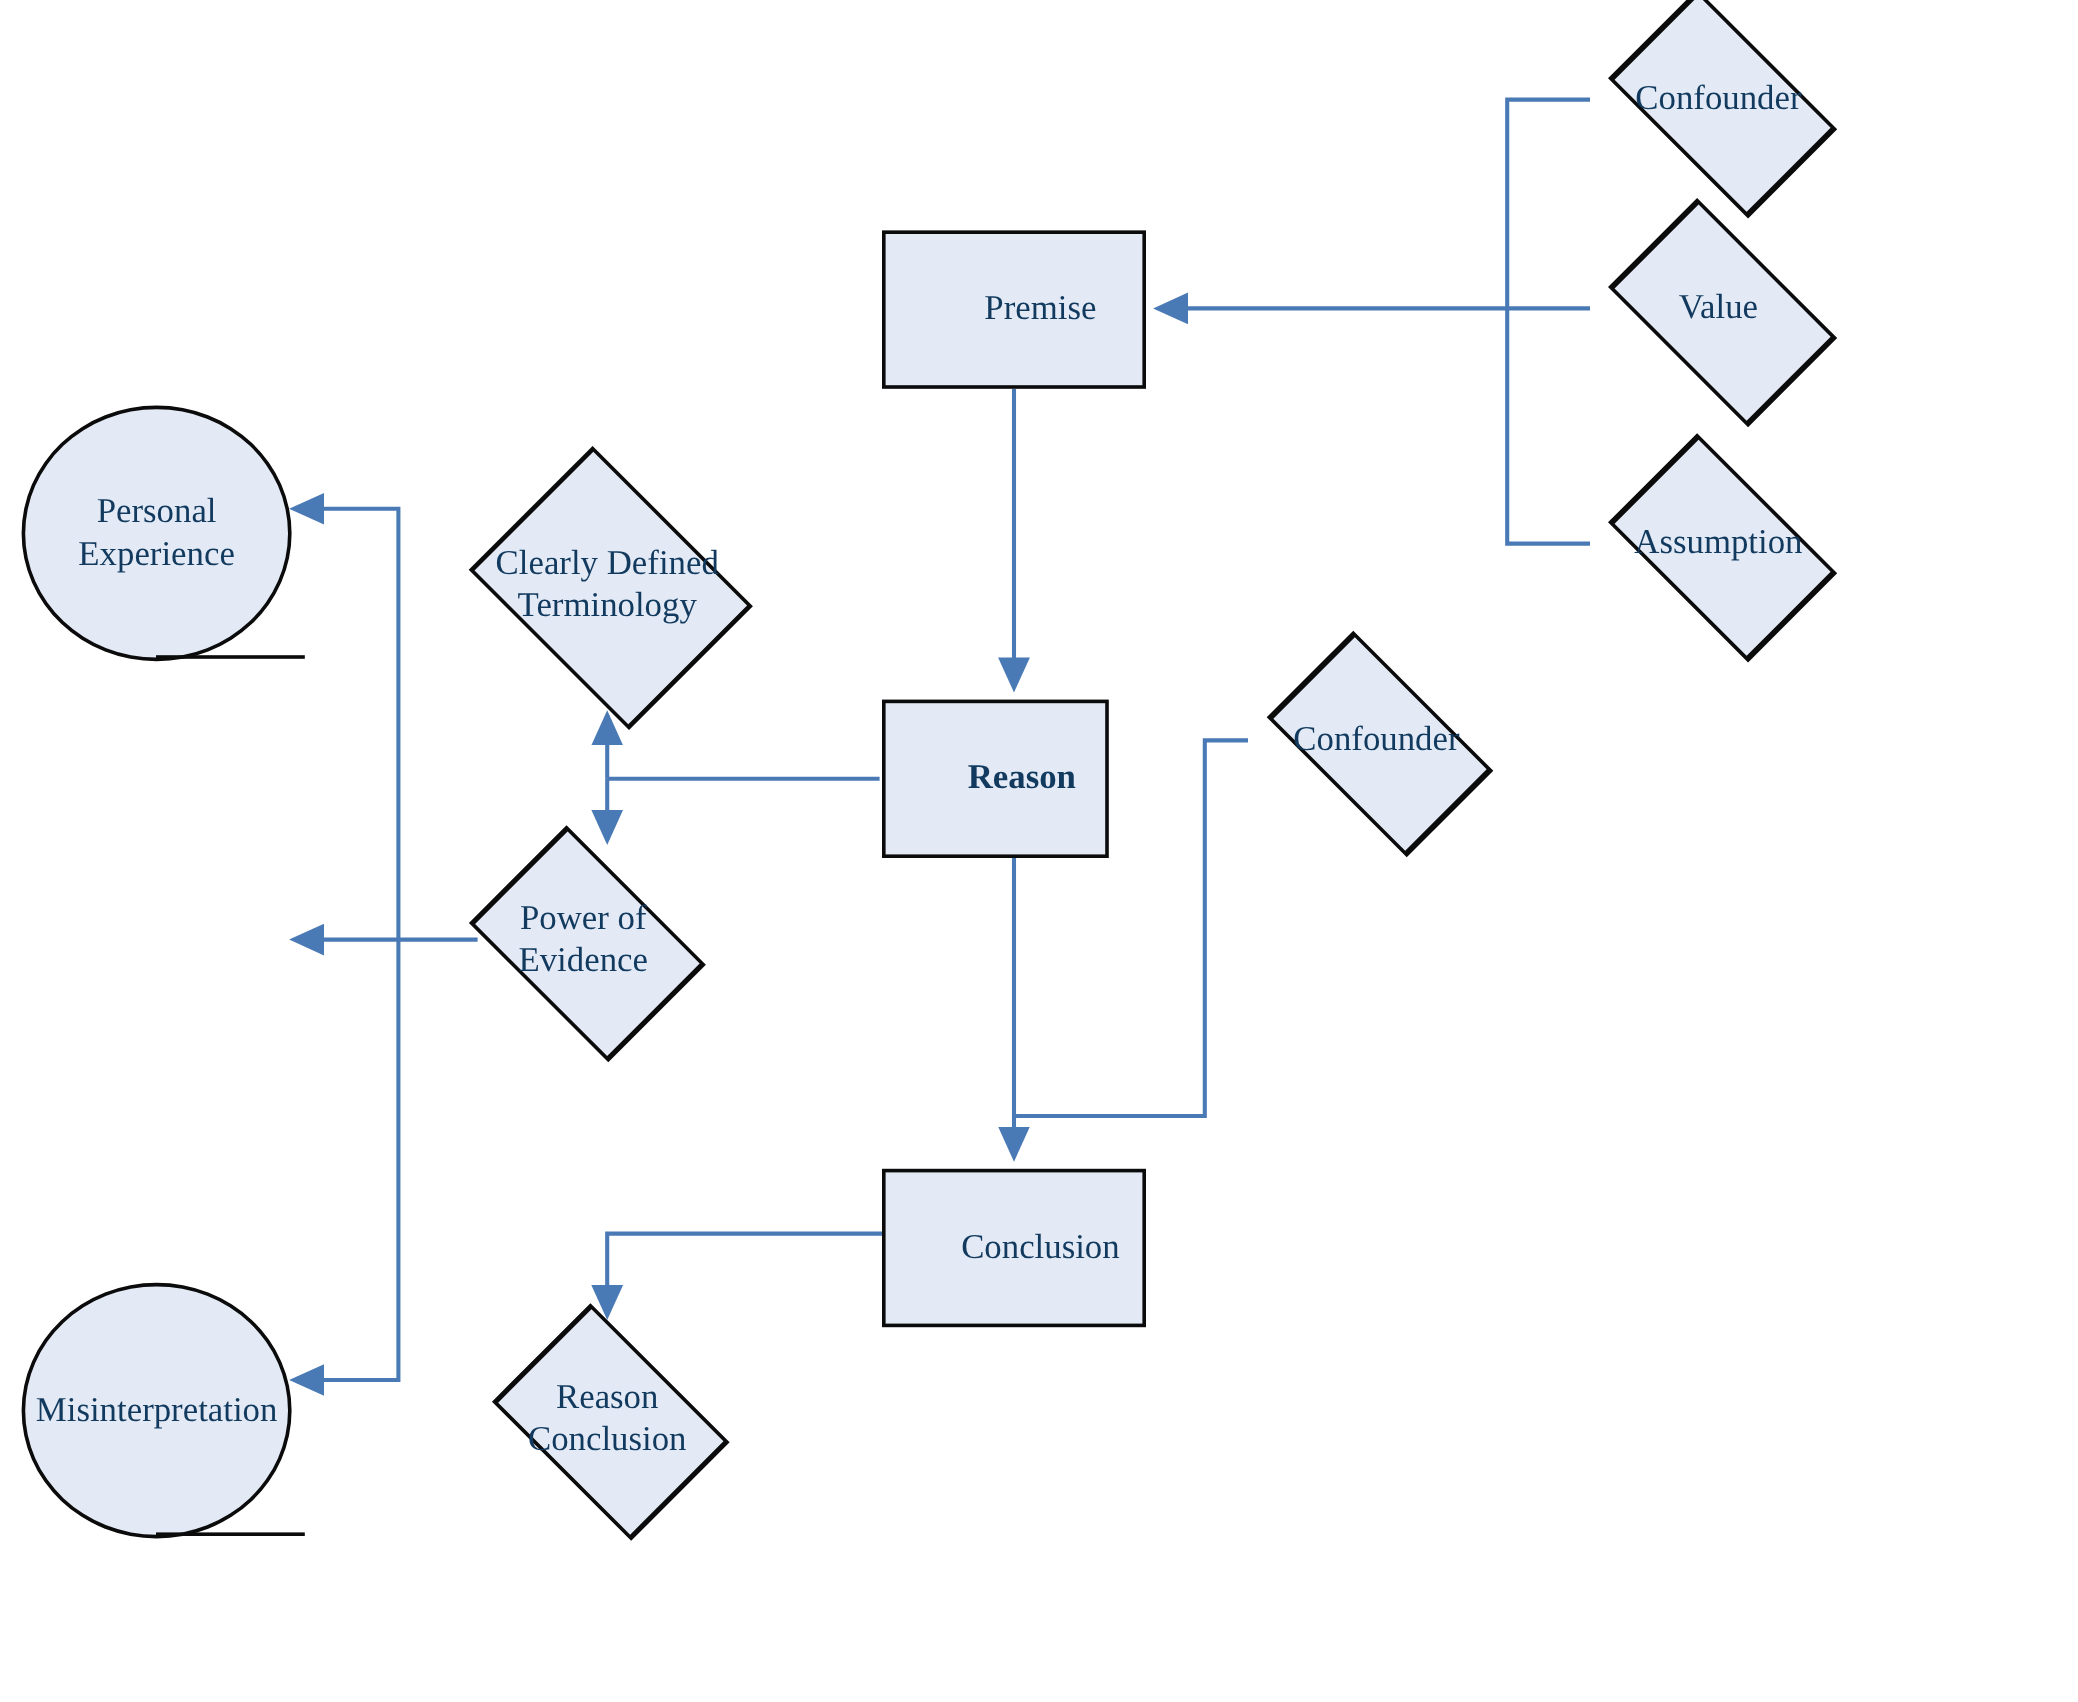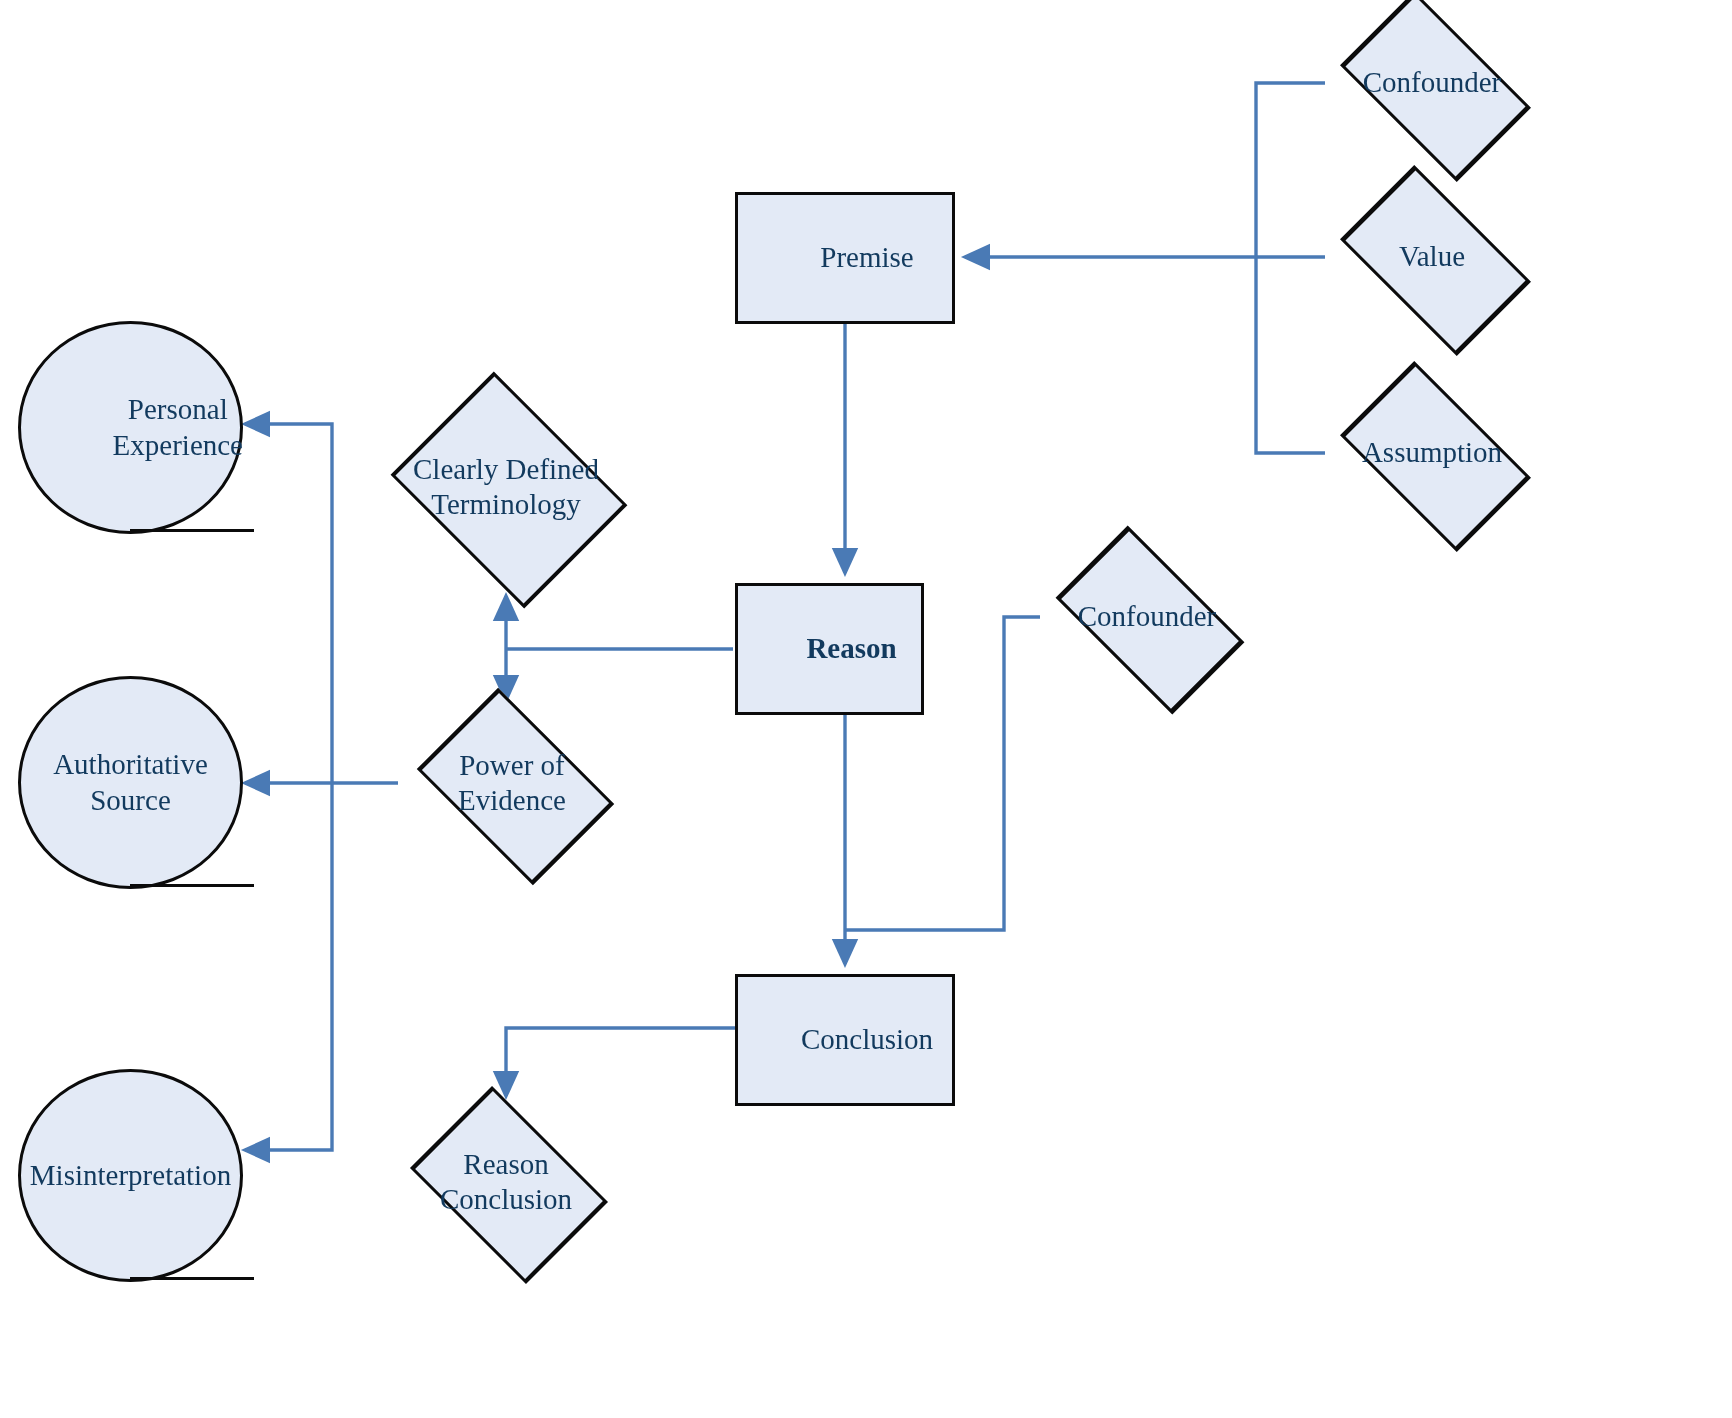--- a/index.html
+++ b/index.html
@@ -147,45 +147,39 @@
     <div class="dshape" style="width:96px;height:96px;margin-left:-48px;margin-top:-48px;transform:rotate(45deg) scale(1.618,1.0);"></div>
     <span class="lbl">Confounder</span>
   </div>
 
   <div class="node diamond" style="left:378px;top:388px;width:256px;height:198px;">
     <div class="dshape" style="width:140px;height:140px;margin-left:-70px;margin-top:-70px;transform:rotate(45deg) scale(1.294,1.0);"></div>
     <span class="lbl">Clearly Defined
 Terminology</span>
   </div>
 
-  <div class="node diamond" style="left:402px;top:706px;width:220px;height:154px;">
+  <div class="node diamond" style="left:376px;top:706px;width:220px;height:154px;">
     <div class="dshape" style="width:109px;height:109px;margin-left:-54.5px;margin-top:-54.5px;transform:rotate(45deg) scale(1.428,1.0);"></div>
     <span class="lbl">Power of
 Evidence</span>
   </div>
 
   <div class="node diamond" style="left:396px;top:1104px;width:220px;height:156px;">
     <div class="dshape" style="width:110px;height:110px;margin-left:-55px;margin-top:-55px;transform:rotate(45deg) scale(1.414,1.0);"></div>
     <span class="lbl">Reason
 Conclusion</span>
   </div>
 
-  <div class="node circle" style="left:18px;top:321px;width:225px;height:213px;justify-content:flex-end;">
+  <div class="node circle" style="left:18px;top:338px;width:225px;height:213px;">
     <div class="cshape"></div>
     <span class="lbl">Personal
 Experience</span>
     <div class="underline" style="left:112px;top:208px;width:124px;"></div>
   </div>
 
-  <div class="node circle" style="left:18px;top:676px;width:225px;height:213px;">
-    <div class="cshape"></div>
-    <span class="lbl">Authoritative
-Source</span>
-    <div class="underline" style="left:112px;top:208px;width:124px;"></div>
-  </div>
 
   <div class="node circle" style="left:18px;top:1069px;width:225px;height:213px;">
     <div class="cshape"></div>
     <span class="lbl">Misinterpretation</span>
     <div class="underline" style="left:112px;top:208px;width:124px;"></div>
   </div>
 
 </div>
 
 </body></html>

